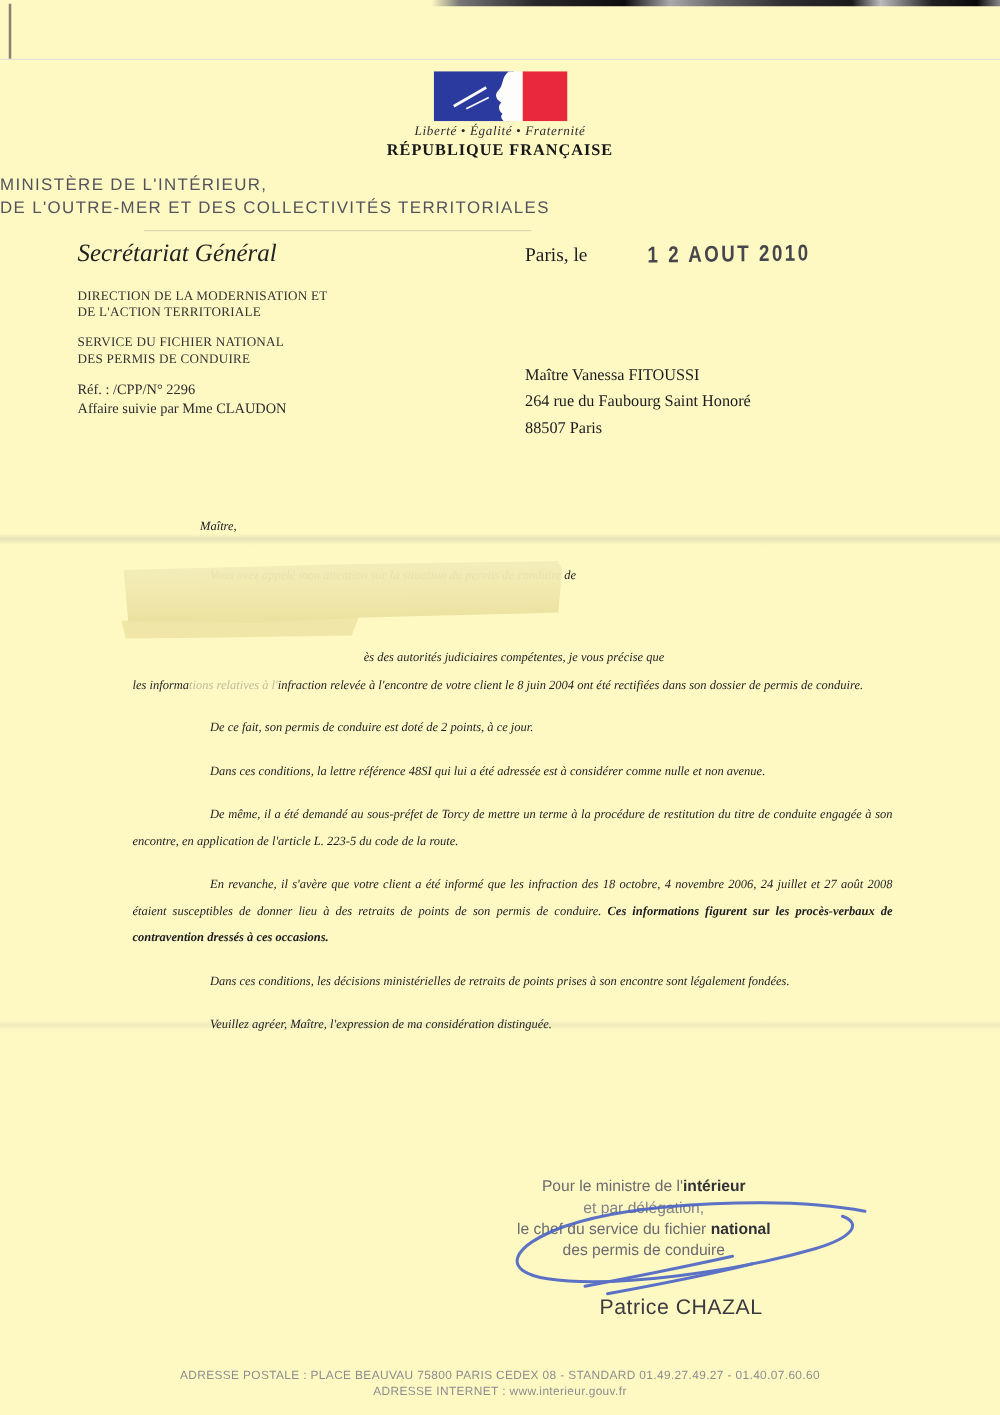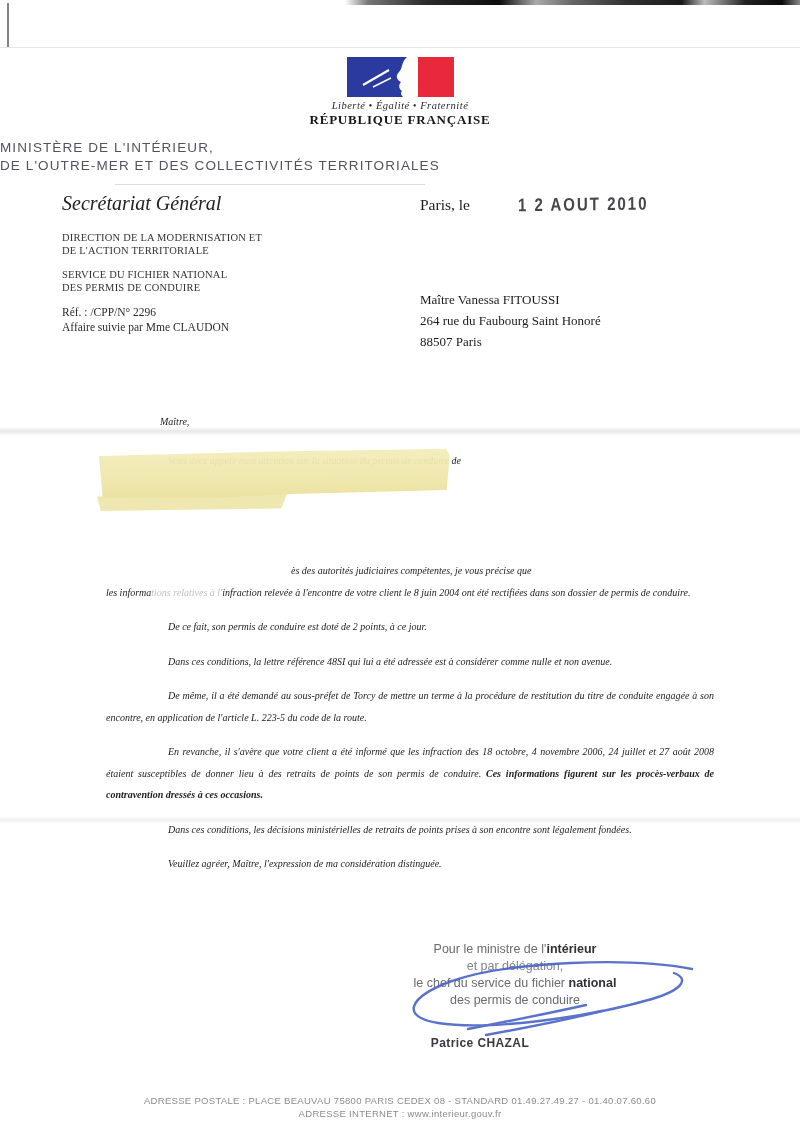--- a/index.html
+++ b/index.html
@@ -1,18 +1,18 @@
 <!DOCTYPE html>
 <html><head>
 <meta charset="utf-8">
 <style>
   html,body { margin:0; padding:0; background:#e9e9e9; }
   .page {
     position:relative; width:800px; height:1132px; margin:0 auto;
-    background:#ffffff; overflow:hidden;
+    background:#fef9c3; overflow:hidden;
     font-family:"Liberation Serif", serif; color:#1d1d22;
   }
   
   .artifact-top-band { position:absolute; top:0; right:0; width:455px; height:5px;
     background:linear-gradient(90deg, rgba(255,255,255,0) 0%, #777 5%, #2a2a2a 18%, #0d0d0d 34%, #aaa 42%, #666 50%, #303030 62%, #1a1a1a 74%, #bbb 79%, #222 88%, #0a0a0a 96%, #888 100%); }
   .artifact-left-tick { position:absolute; left:7px; top:3px; width:2px; height:44px; background:#5a5a5a; opacity:.75; }
   .artifact-hairline { position:absolute; left:0; top:47px; width:100%; height:1px; background:#dcdcdc; opacity:.7; }
   .artifact-header-mark { position:absolute; left:115px; top:184px; width:310px; height:1px; background:rgba(100,100,110,.22); }
   .artifact-crease-1 { position:absolute; left:0; top:427px; width:100%; height:9px;
     background:linear-gradient(180deg, rgba(0,0,0,0) 0%, rgba(110,110,122,.16) 45%, rgba(0,0,0,0) 100%); }
@@ -43,41 +43,41 @@
     letter-spacing:2px; color:#46464c; transform:scaleY(1.22) rotate(-.6deg);
     transform-origin:left center; }
   .recipient { position:absolute; left:420px; top:289px; font-size:13px; line-height:21px; color:#1b1b1f; }
 
   
   .letter-body { position:absolute; left:106px; top:411px; width:608px;
     font-size:10px; line-height:21.5px; color:#1c1c20; text-align:justify;font-style:italic; }
   .letter-body p { margin:0 0 13px; text-indent:62px; }
   .p-salutation { text-indent:54px !important; margin-bottom:17px !important; }
   .p-first { margin-bottom:45px !important; }
-  .p2-line1 { display:inline-block; margin-left:185px;margin-top:44px; }
+  .p2-line1 { display:inline-block; margin-left:185px; }
   .obscured { color:rgba(70,70,80,.35); filter:blur(.6px); }
   .bold-run { font-weight:700; }
 
   
   .highlight-main { position:absolute; left:99px; top:450px; width:351px; height:48px;
     background:linear-gradient(180deg,#f3edbb 0%, #efe7ab 55%, #eae09c 100%);
     clip-path:polygon(0 10%, 50% 3%, 99% 0, 100% 14%, 99% 86%, 55% 92%, 30% 100%, 1% 97%);
     transform:rotate(-.4deg); opacity:.95; z-index:3; }
   .highlight-strip { position:absolute; left:97px; top:494px; width:190px; height:17px;
     background:#ece3a2; clip-path:polygon(0 15%, 100% 0, 97% 85%, 2% 100%);
     opacity:.85; z-index:3; }
 
   
   .sig-block { position:absolute; left:350px; top:941px; width:330px; text-align:center;
     font-family:"Liberation Sans", sans-serif; font-size:12.5px; line-height:17px; color:#6b6b70; }
   .sig-line-light { color:#83838a; }
   .sig-strong { color:#303036; font-weight:600; }
   .sig-svg { position:absolute; left:390px; top:955px; z-index:2; }
-  .sig-name { position:absolute; left:350px; top:1036px; width:260px; text-align:center;
-    font-family:"Liberation Sans", sans-serif; font-size:12px; font-weight:700;
+  .sig-name { position:absolute; left:350px; top:1036px; width:260px; text-align:right;
+    font-family:"Liberation Sans", sans-serif; font-size:17px; font-weight:400;
     letter-spacing:.4px; color:#3a3a40; }
 
   
   .footer { position:absolute; left:0; right:0; top:1094px; text-align:center;
     font-family:"Liberation Sans", sans-serif; font-size:9.5px; letter-spacing:.3px;
     color:#8c8c90; line-height:13px; }
 </style>
 </head>
 <body>
 

